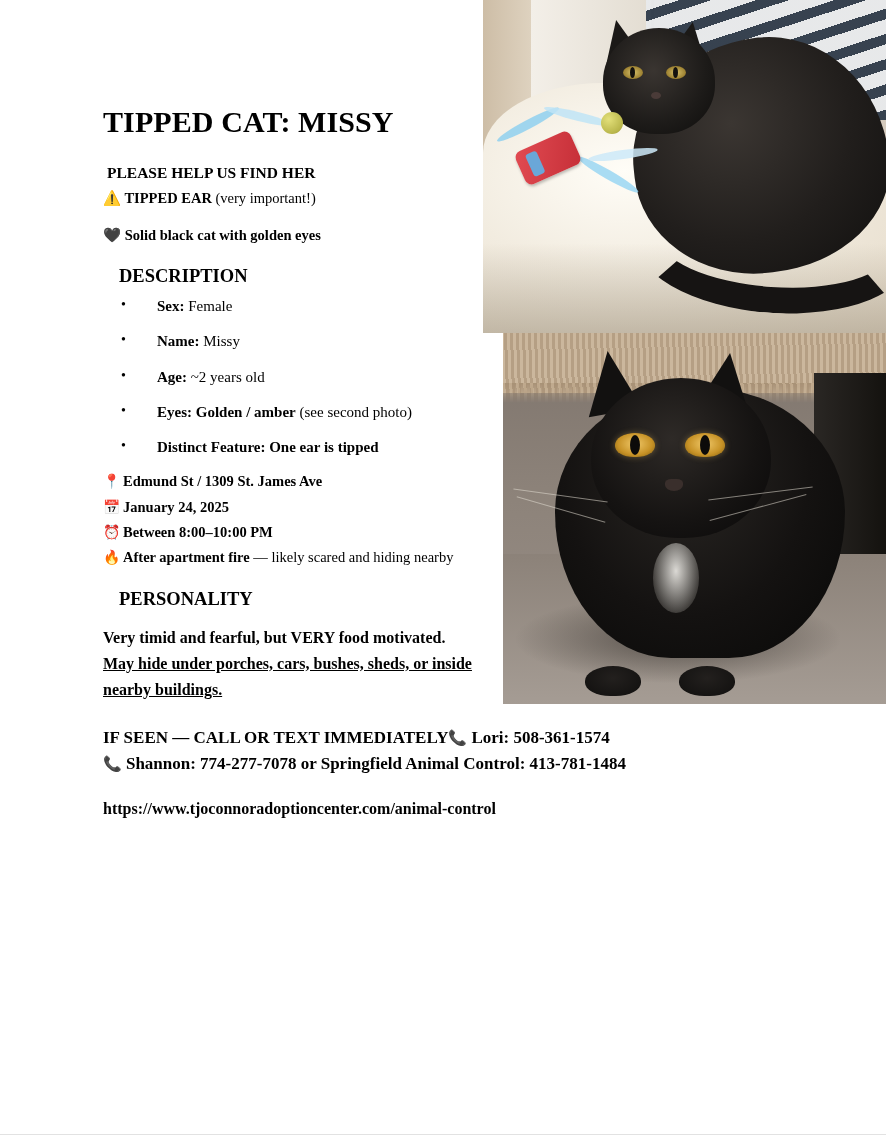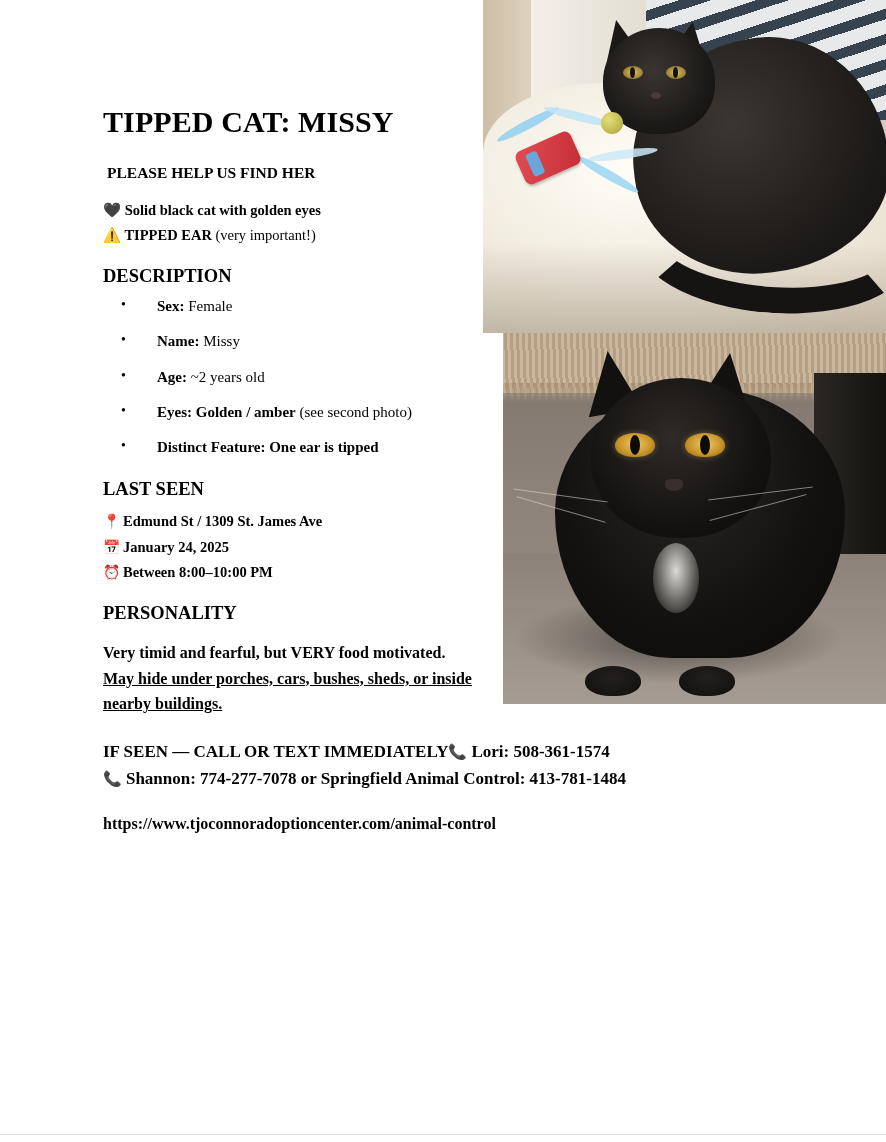--- a/index.html
+++ b/index.html
@@ -302,21 +302,21 @@
   .tagline {
     font-size: 14.5px;
     font-weight: bold;
     margin: 19px 0 0 0;
   }
   .tagline.second { margin-top: 7px; }
   .tagline .normal { font-weight: normal; }
   h2.section {
     font-size: 18.5px;
     font-weight: bold;
-    margin: 21px 0 0 0;
+    margin: 21px 0 0 16px;
   }
   ul.desc {
     list-style: none;
     margin: 9px 0 0 0;
     padding: 0;
   }
   ul.desc li {
     position: relative;
     padding-left: 54px;
     margin-bottom: 16px;
@@ -426,28 +426,28 @@
   <div class="whisker w4"></div>
   <div class="p2-chest"></div>
 </div>
 
 <div class="sheet">
 
   <h1 class="title">TIPPED CAT: MISSY</h1>
 
   <p class="subtitle">PLEASE HELP US FIND HER</p>
 
+  <p class="tagline second">
+    <span>⚠️</span>
+    <span>TIPPED EAR</span><span class="normal"> (very important!)</span>
+  </p>
+
   <p class="tagline">
     <span>🖤</span>
     <span>Solid black cat with golden eyes</span>
-  </p>
-
-  <p class="tagline second">
-    <span>⚠️</span>
-    <span>TIPPED EAR</span><span class="normal"> (very important!)</span>
   </p>
 
   <h2 class="section">DESCRIPTION</h2>
 
   <ul class="desc">
     <li>
       <span class="b">Sex:</span><span> Female</span>
     </li>
     <li>
       <span class="b">Name:</span><span> Missy</span>
@@ -456,32 +456,34 @@
       <span class="b">Age:</span><span> ~2 years old</span>
     </li>
     <li>
       <span class="b">Eyes: Golden / amber</span><span> (see second photo)</span>
     </li>
     <li>
       <span class="b">Distinct Feature: One ear is tipped</span>
     </li>
   </ul>
 
-  <h2 class="section">LAST SEEN</h2>
 
   <div class="lastseen-list">
     <div class="ls-row">
       <span class="emoji">📍</span><span>Edmund St / 1309 St. James Ave</span>
     </div>
     <div class="ls-row">
       <span class="emoji">📅</span><span>January 24, 2025</span>
     </div>
     <div class="ls-row">
       <span class="emoji">⏰</span><span>Between 8:00–10:00 PM</span>
     </div>
+    <div class="ls-row">
+      <span class="emoji">🔥</span><span>After apartment fire</span><span class="normal"> — likely scared and hiding nearby</span>
+    </div>
   </div>
 
   <h2 class="section">PERSONALITY</h2>
 
   <div class="personality">
     <div>Very timid and fearful, but VERY food motivated.</div>
     <div class="u">May hide under porches, cars, bushes, sheds, or inside nearby buildings.</div>
   </div>
 
   <div class="contact">

